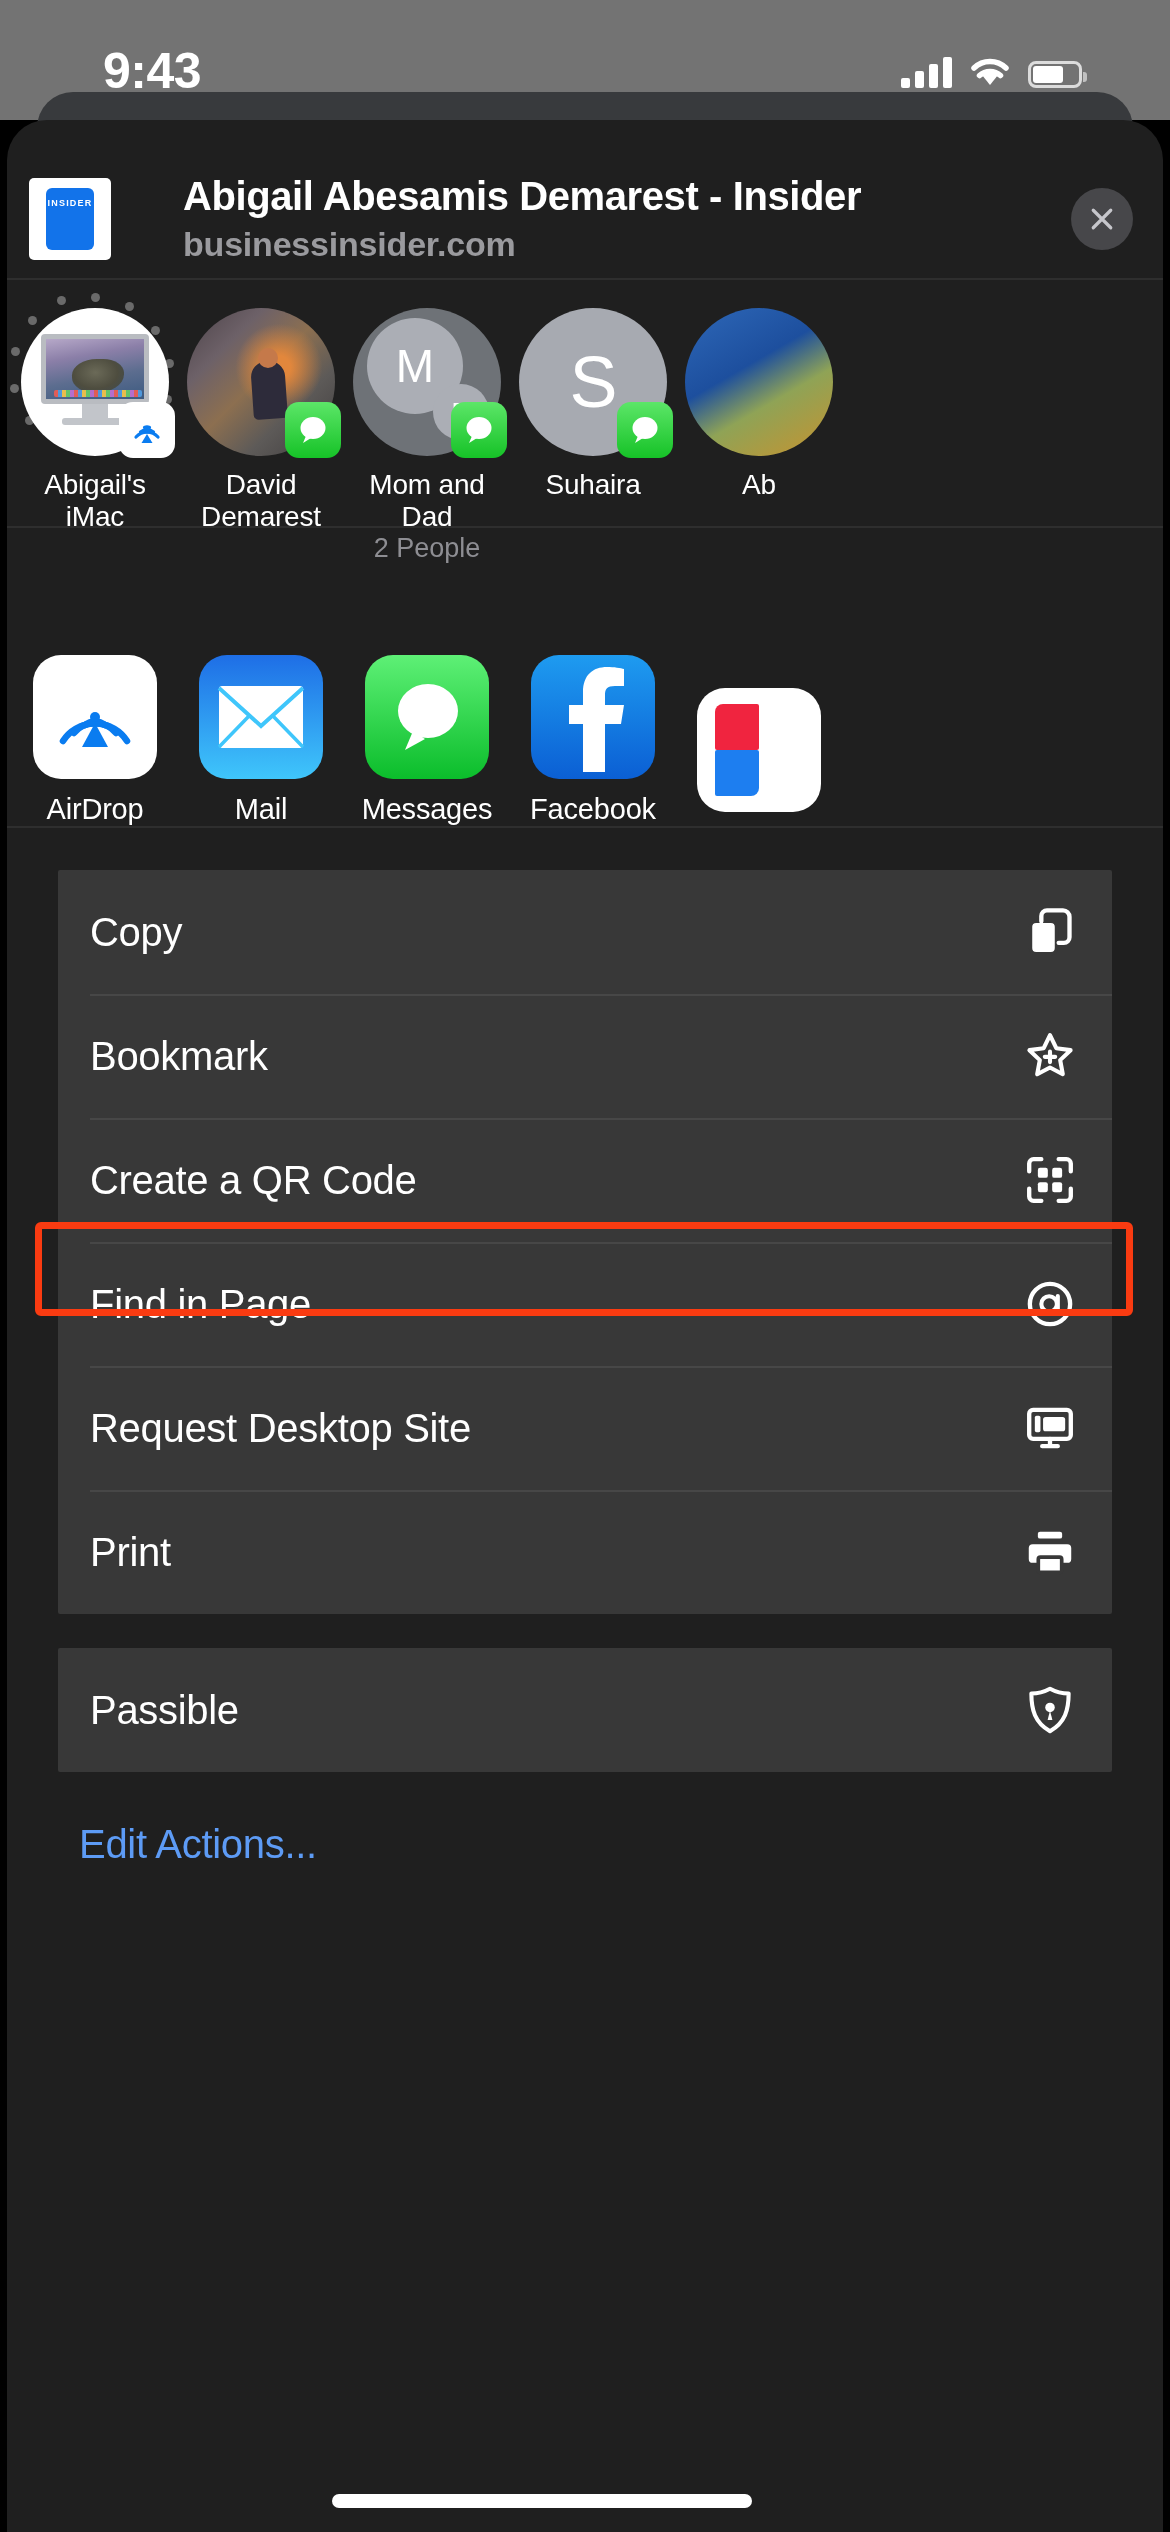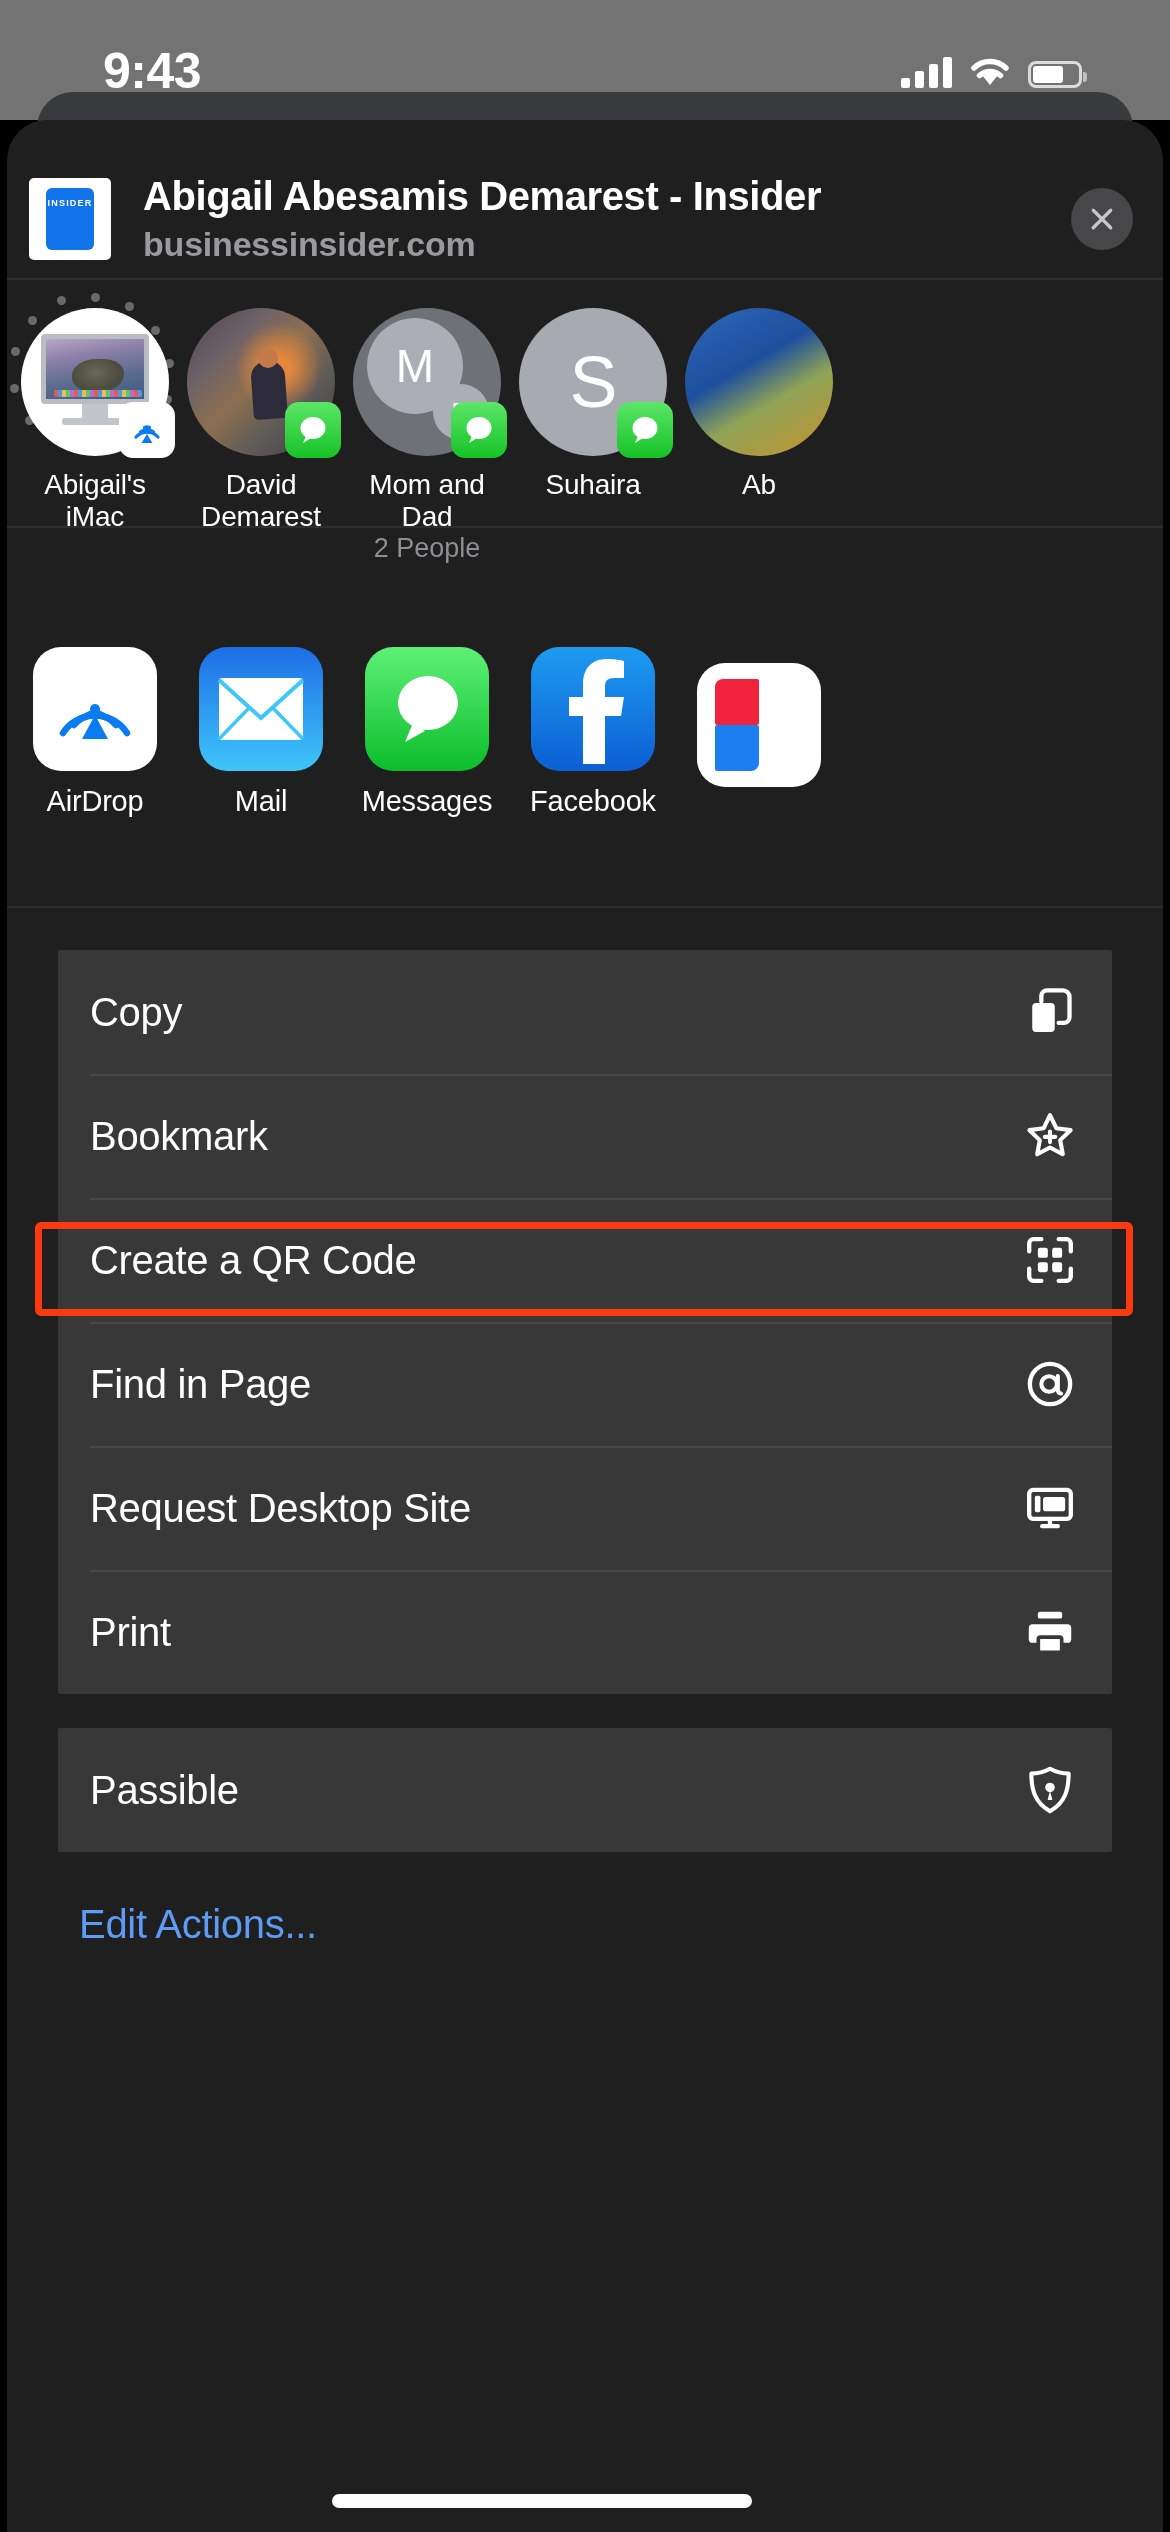--- a/index.html
+++ b/index.html
@@ -50,21 +50,21 @@
   .sheet {
     position: absolute; left: 7px; top: 120px; width: 1156px; height: 2412px;
     background: #1f1f1f; border-radius: 40px 40px 0 0; overflow: hidden;
   }
 
   
   .header {
     position: relative; height: 120px; margin-top: 40px;
     border-bottom: 2px solid #2e2e2e;
     padding: 0 30px 0 22px;
-    display: flex; align-items: center;
+    display: flex; align-items: center; gap: 40px;
   }
   .fav {
     width: 82px; height: 82px; background: #fff; border-radius: 5px;
     display: flex; align-items: center; justify-content: center; flex: 0 0 auto;
   }
   .fav-inner {
     width: 48px; height: 62px; background: #1273ea; border-radius: 6px;
     display: flex; align-items: flex-start; justify-content: center; padding-top: 10px;
   }
   .fav-inner span {
@@ -177,22 +177,22 @@
   .grp-small {
     position: absolute; right: 12px; bottom: 16px; width: 56px; height: 56px;
     border-radius: 50%; background: #abaeb5; color: #fff;
     display: flex; align-items: center; justify-content: center;
     font-size: 26px; font-weight: 500;
   }
   .initial { color: #fff; font-size: 72px; font-weight: 400; letter-spacing: -1px; }
 
   
   .apps {
-    position: relative; height: 380px; border-bottom: 2px solid #2e2e2e;
-    padding-top: 30px; display: flex; align-items: center;
+    position: relative; height: 300px; border-bottom: 2px solid #2e2e2e;
+    padding-top: 30px; display: flex; align-items: flex-end;
   }
   .app { width: 166px; flex: 0 0 auto; display: flex; flex-direction: column; align-items: center; }
   .app:first-child { margin-left: 5px; }
   .app-icon {
     width: 124px; height: 124px; border-radius: 28px;
     display: flex; align-items: center; justify-content: center; overflow: hidden;
   }
   .app-icon.airdrop { background: #fff; }
   .app-icon.messages { background: linear-gradient(180deg,#5ef076 0%,#0bbd2b 100%); }
   .app-icon.mail { background: linear-gradient(180deg,#1e6ee6 0%,#3fc6fb 100%); }

